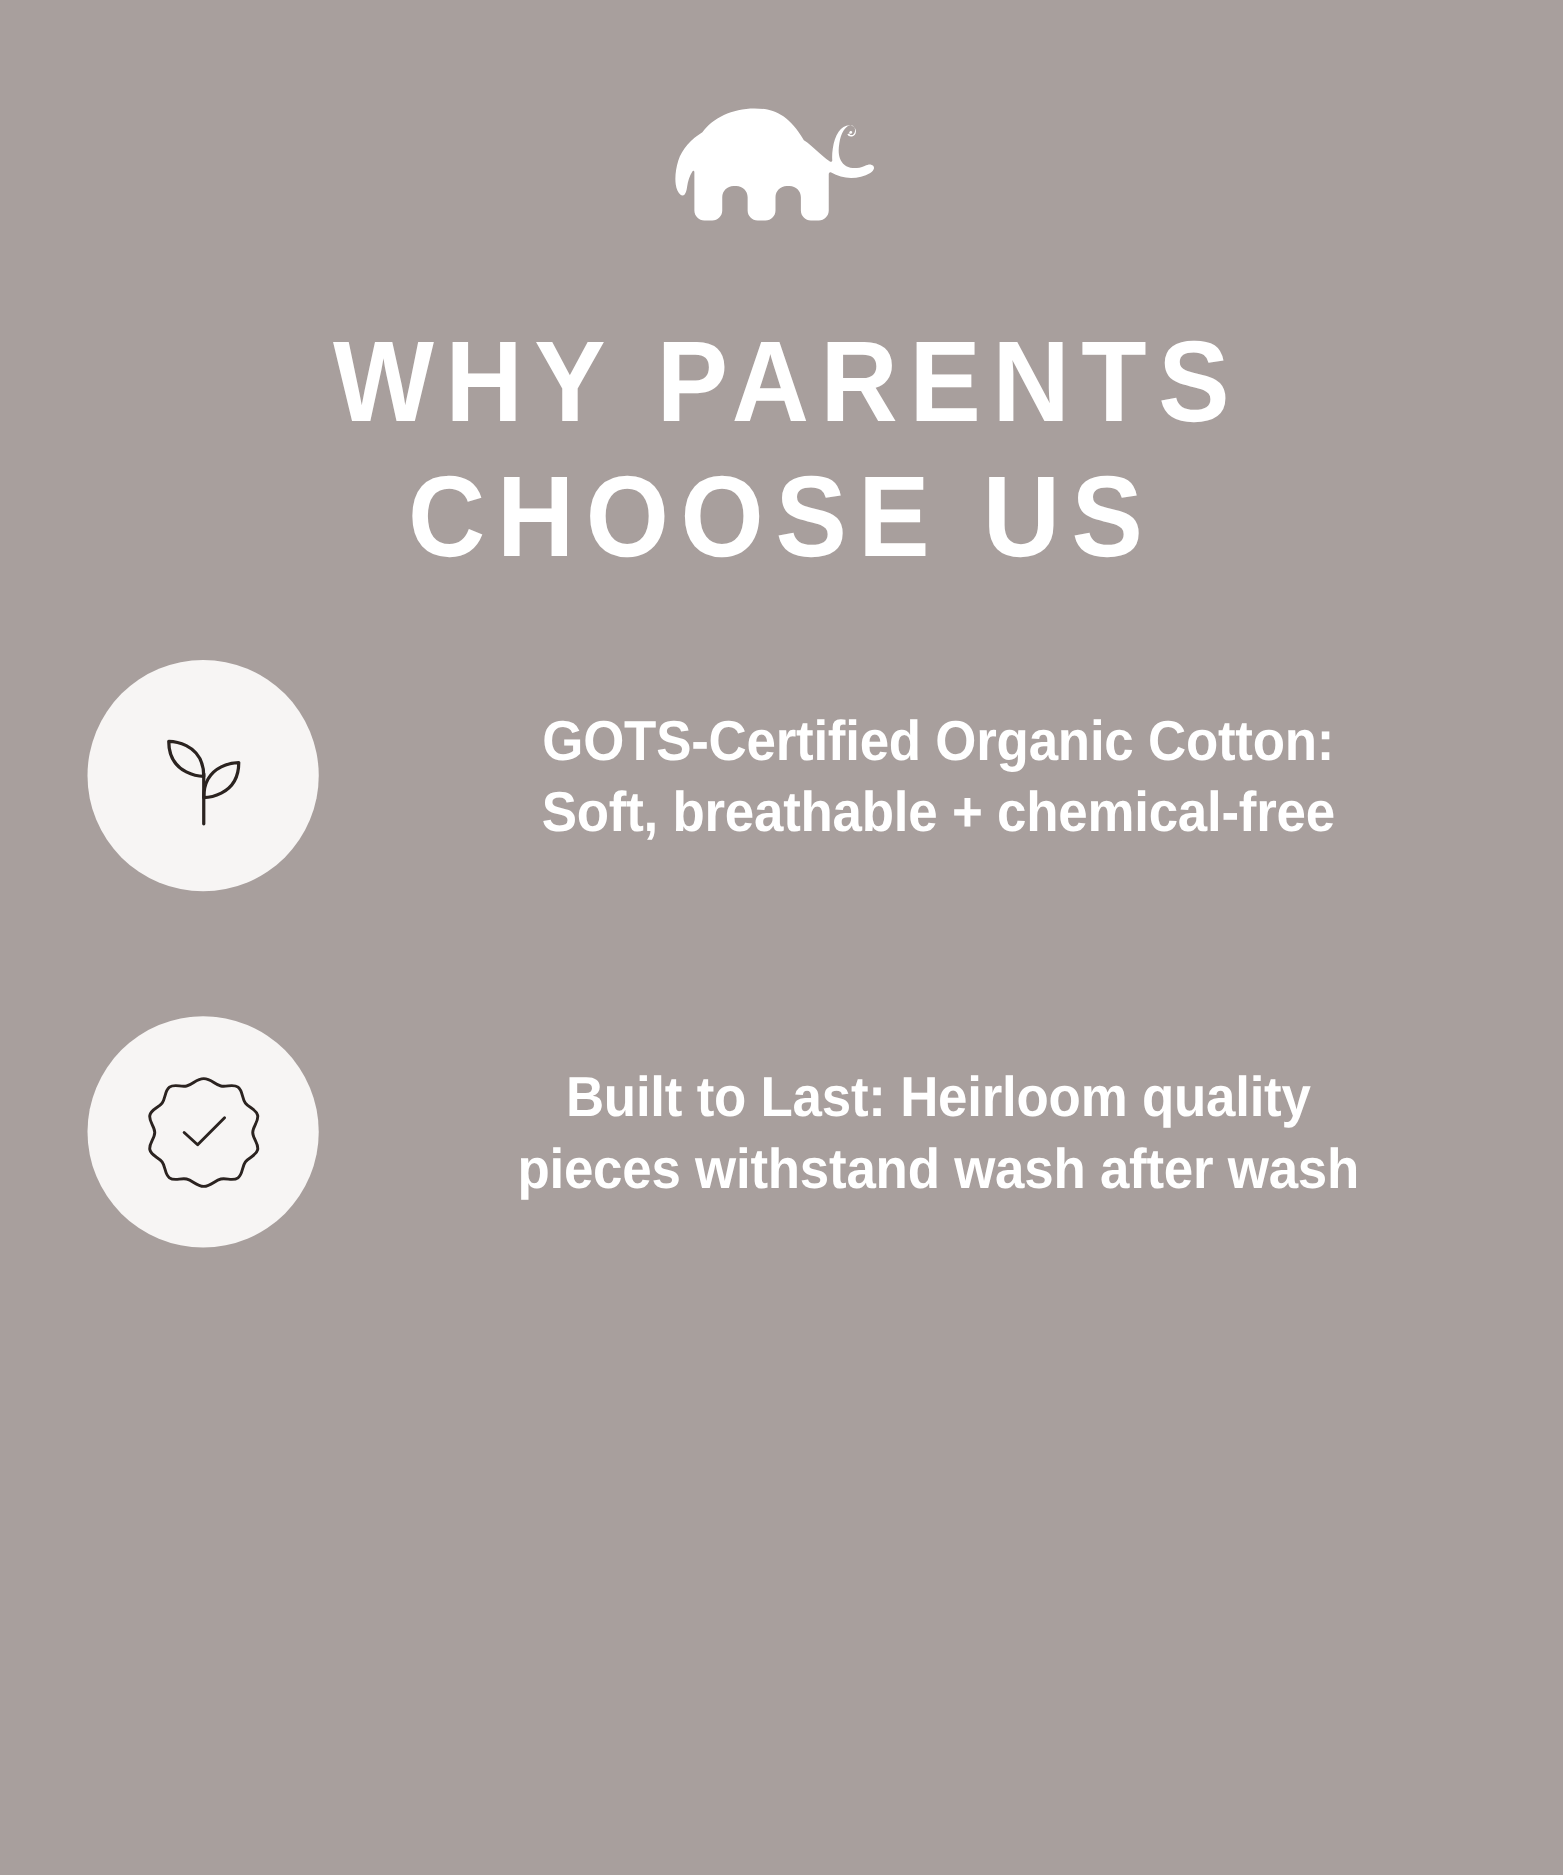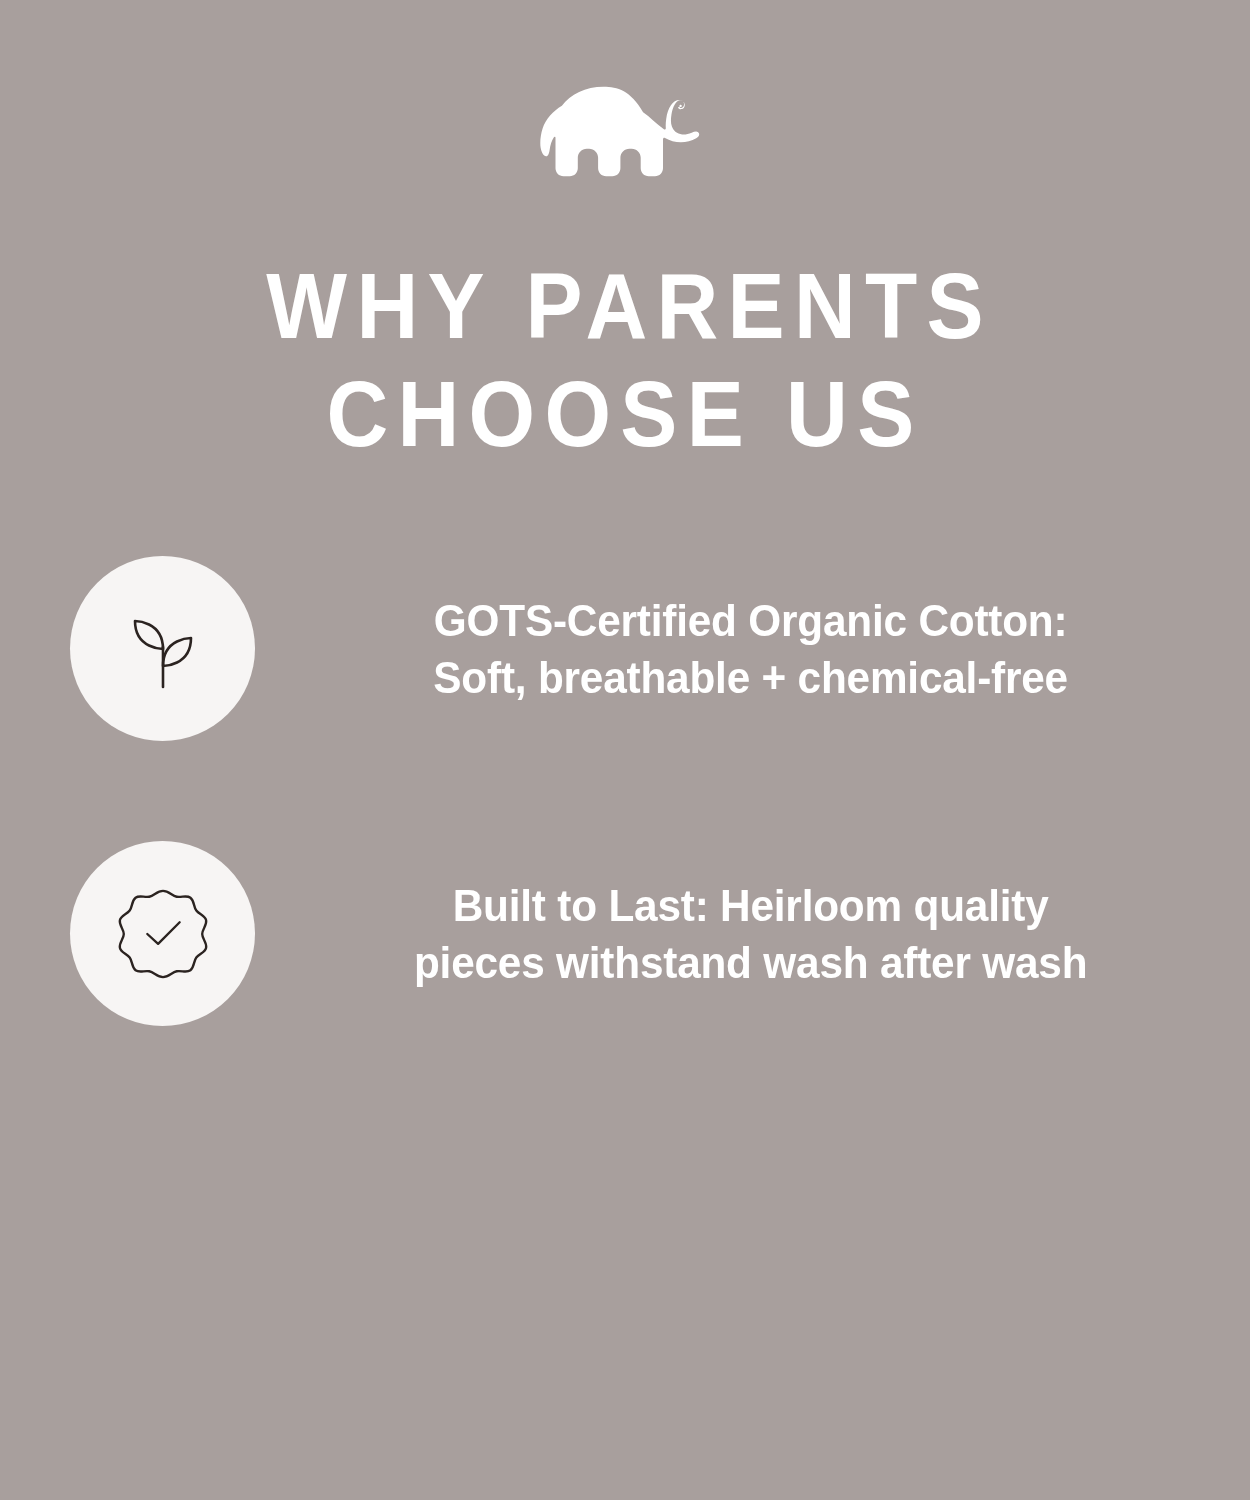--- a/index.html
+++ b/index.html
@@ -43,21 +43,21 @@
     letter-spacing: 10px;
     text-indent: 10px;
     transform: scaleX(0.93);
     transform-origin: 50% 0;
     white-space: pre-line;
   }
 
   
   .features {
     position: absolute;
-    top: 556px;
+    top: 528px;
     left: 0;
     width: 1250px;
   }
 
   .feature-row {
     display: flex;
     align-items: center;
     height: 185px;
     margin-bottom: 100px;
   }

